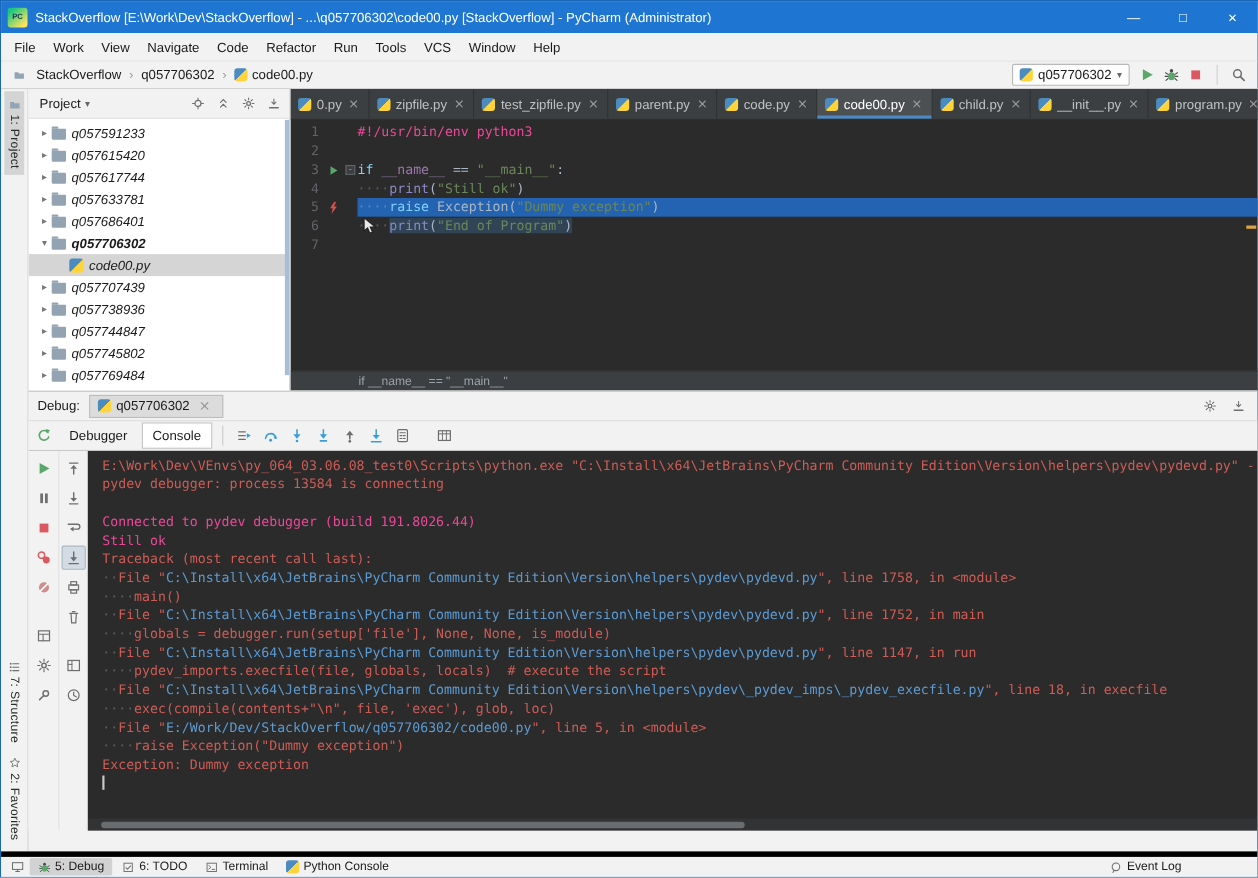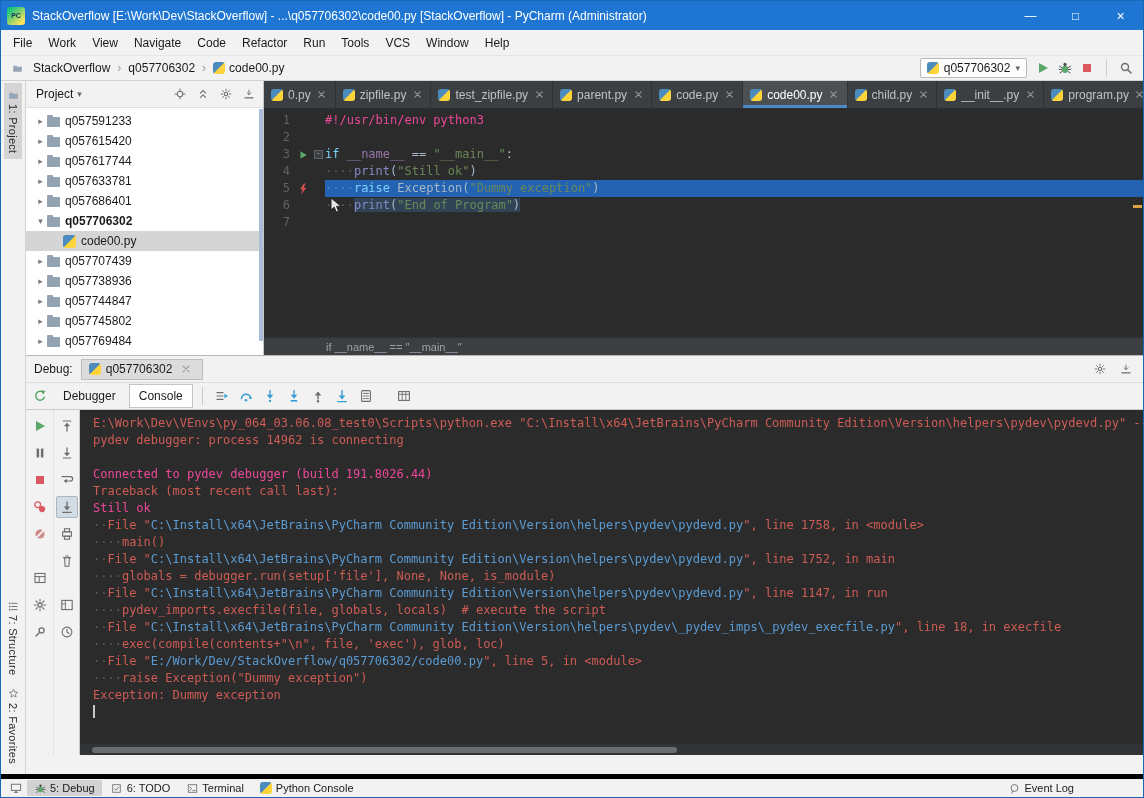--- a/index.html
+++ b/index.html
@@ -36,21 +36,21 @@
   .upper{flex:0 0 274px;display:flex;min-height:0;}
   
   .project{flex:0 0 238px;background:#fff;position:relative;display:flex;flex-direction:column;border-right:1px solid #c6c6c6;}
   .project-header{flex:0 0 27px;background:#f2f2f2;border-bottom:1px solid #e0e0e0;display:flex;align-items:center;gap:4px;padding:0 5px 0 10px;}
   .ph-caret{color:#666;font-size:9px;}
   .ph-icons{margin-left:auto;display:flex;align-items:center;gap:5px;}
   .tree{flex:1;overflow:hidden;padding-top:3px;position:relative;}
   .tree-row{height:20px;display:flex;align-items:center;white-space:nowrap;}
   .tree-row.selected{background:#d5d5d5;}
   .tree-chev{width:13px;text-align:center;color:#777;font-size:9px;flex:0 0 13px;}
-  .tree-label{margin-left:5px;}
+  .tree-label{margin-left:5px;font-style:italic;}
   .tree-label.bold{font-weight:bold;}
   .folder-icon{width:13px;height:10px;background:#94a3b1;border-radius:1px;position:relative;display:inline-block;flex:0 0 13px;margin-top:1px;}
   .folder-icon::before{content:"";position:absolute;top:-2px;left:0;width:6px;height:2px;background:#94a3b1;border-radius:1px 1px 0 0;}
   .proj-scroll{position:absolute;right:0;top:28px;bottom:4px;width:4px;}
   .pthumb{position:absolute;top:0;height:96%;width:4px;background:#a9bed6;}
   .py-icon{width:13px;height:13px;flex:0 0 13px;display:inline-block;border-radius:3px;background:linear-gradient(135deg,#4b8bbe 0%,#4b8bbe 49%,#ffd43b 51%,#ffd43b 100%);}
   .py-icon.sm{width:12px;height:12px;flex-basis:12px;}
   
   .editor-col{flex:1;min-width:0;display:flex;flex-direction:column;background:#2b2b2b;}
   .tabs{flex:0 0 28px;background:#3c3f41;display:flex;align-items:stretch;border-bottom:1px solid #2d2f30;overflow:hidden;}
@@ -658,25 +658,25 @@
               <span class="tbtn">
                 <svg width="14" height="14" viewBox="0 0 14 14">
                   <circle cx="7" cy="7" r="4.9" fill="none" stroke="#6E6E6E" stroke-width="1.1"></circle>
                   <path d="M7 4.2v3l2.2 1.3" stroke="#6E6E6E" stroke-width="1.1" fill="none" stroke-linecap="round"></path>
                 </svg>
               </span>
             </div>
           <div class="console">
             <div id="console-lines">
                 <div class="console-line"><span class="c-err">E:\Work\Dev\VEnvs\py_064_03.06.08_test0\Scripts\python.exe "C:\Install\x64\JetBrains\PyCharm Community Edition\Version\helpers\pydev\pydevd.py" --mult</span></div>
-                <div class="console-line"><span class="c-err">pydev debugger: process 14962 is connecting</span></div>
+                <div class="console-line"><span class="c-err">pydev debugger: process 13584 is connecting</span></div>
                 <div class="console-line"></div>
                 <div class="console-line"><span class="c-out">Connected to pydev debugger (build 191.8026.44)</span></div>
+                <div class="console-line"><span class="c-out">Still ok</span></div>
                 <div class="console-line"><span class="c-err">Traceback (most recent call last):</span></div>
-                <div class="console-line"><span class="c-out">Still ok</span></div>
                 <div class="console-line"><span class="c-w">··</span><span class="c-err">File "</span><span class="c-link">C:\Install\x64\JetBrains\PyCharm Community Edition\Version\helpers\pydev\pydevd.py</span><span class="c-err">", line 1758, in &lt;module&gt;</span></div>
                 <div class="console-line"><span class="c-w">····</span><span class="c-err">main()</span></div>
                 <div class="console-line"><span class="c-w">··</span><span class="c-err">File "</span><span class="c-link">C:\Install\x64\JetBrains\PyCharm Community Edition\Version\helpers\pydev\pydevd.py</span><span class="c-err">", line 1752, in main</span></div>
                 <div class="console-line"><span class="c-w">····</span><span class="c-err">globals = debugger.run(setup['file'], None, None, is_module)</span></div>
                 <div class="console-line"><span class="c-w">··</span><span class="c-err">File "</span><span class="c-link">C:\Install\x64\JetBrains\PyCharm Community Edition\Version\helpers\pydev\pydevd.py</span><span class="c-err">", line 1147, in run</span></div>
                 <div class="console-line"><span class="c-w">····</span><span class="c-err">pydev_imports.execfile(file, globals, locals)  # execute the script</span></div>
                 <div class="console-line"><span class="c-w">··</span><span class="c-err">File "</span><span class="c-link">C:\Install\x64\JetBrains\PyCharm Community Edition\Version\helpers\pydev\_pydev_imps\_pydev_execfile.py</span><span class="c-err">", line 18, in execfile</span></div>
                 <div class="console-line"><span class="c-w">····</span><span class="c-err">exec(compile(contents+"\n", file, 'exec'), glob, loc)</span></div>
                 <div class="console-line"><span class="c-w">··</span><span class="c-err">File "</span><span class="c-link">E:/Work/Dev/StackOverflow/q057706302/code00.py</span><span class="c-err">", line 5, in &lt;module&gt;</span></div>
                 <div class="console-line"><span class="c-w">····</span><span class="c-err">raise Exception("Dummy exception")</span></div>

